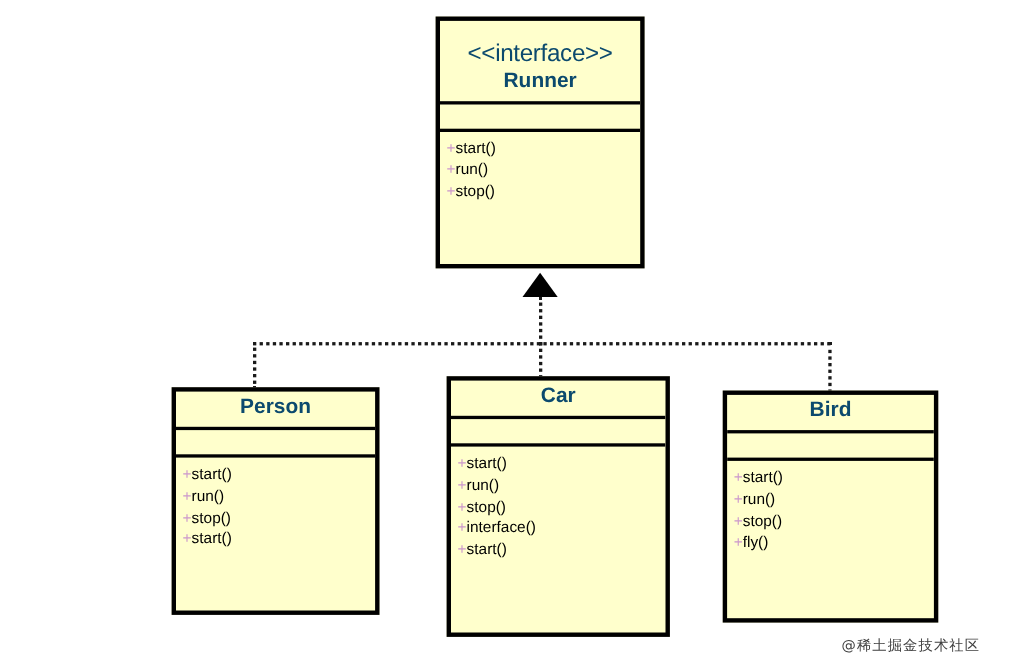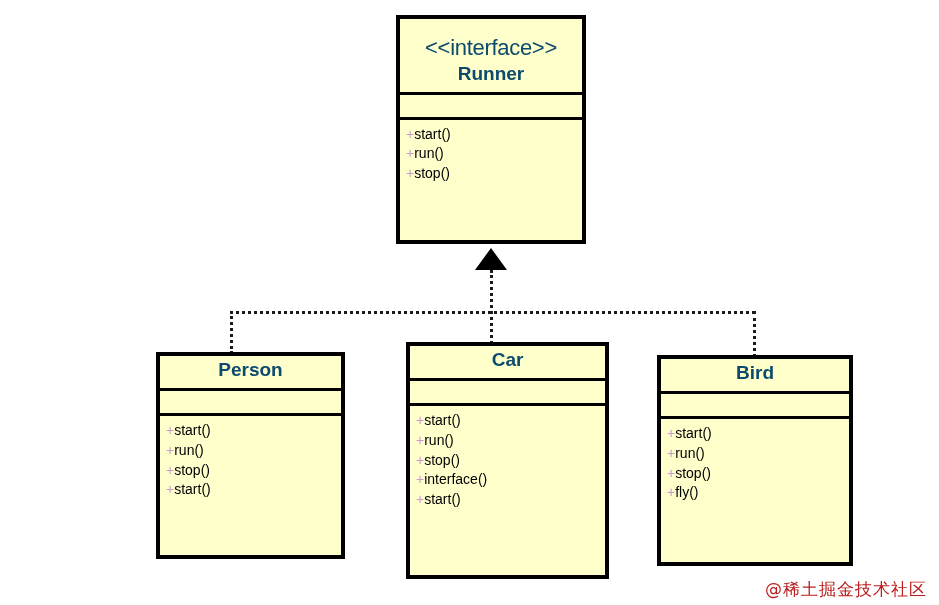--- a/index.html
+++ b/index.html
@@ -83,22 +83,22 @@
     width: 0;
     height: 0;
     border-left: 16px solid transparent;
     border-right: 16px solid transparent;
     border-bottom: 22px solid #000000;
   }
 
   
   .watermark {
     position: absolute;
-    font-size: 17px;
-    color: #b91c1c;
+    font-size: 13px;
+    color: #404040;
     letter-spacing: 1px;
     white-space: nowrap;
     font-family: "DejaVu Sans", sans-serif;
   }
 </style>
 </head>
 <body>
 
 <div id="canvas">
 

